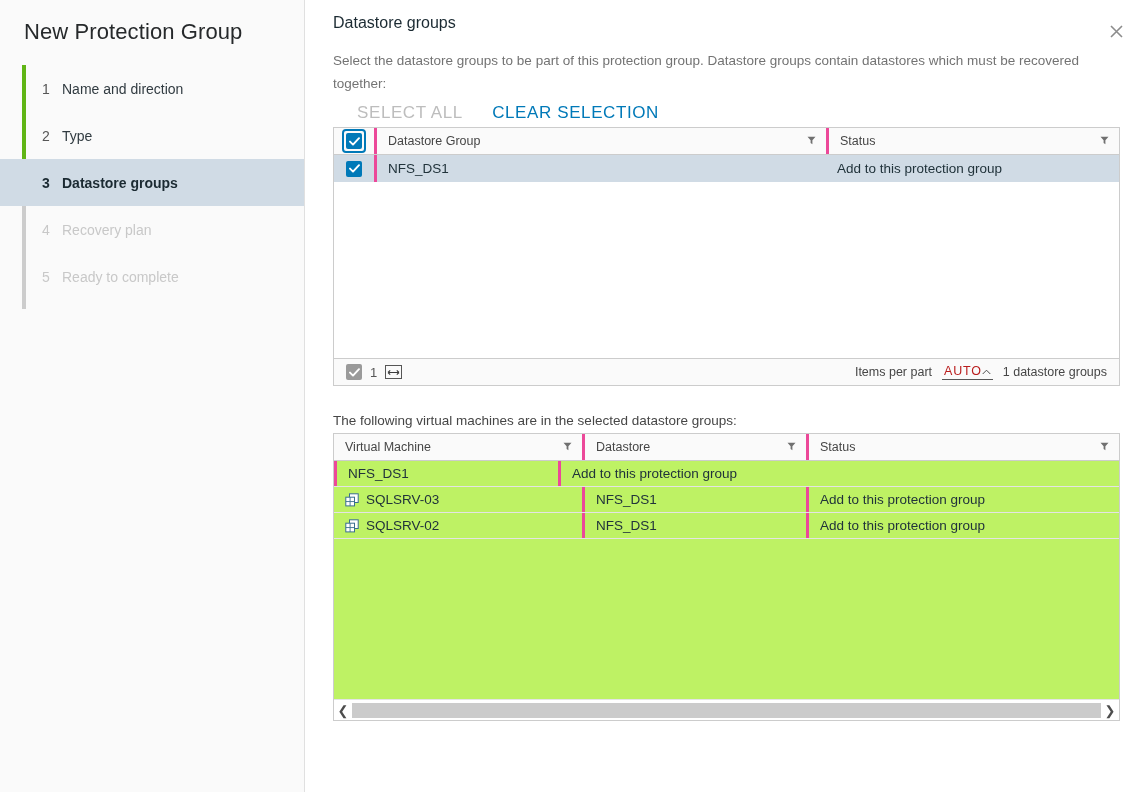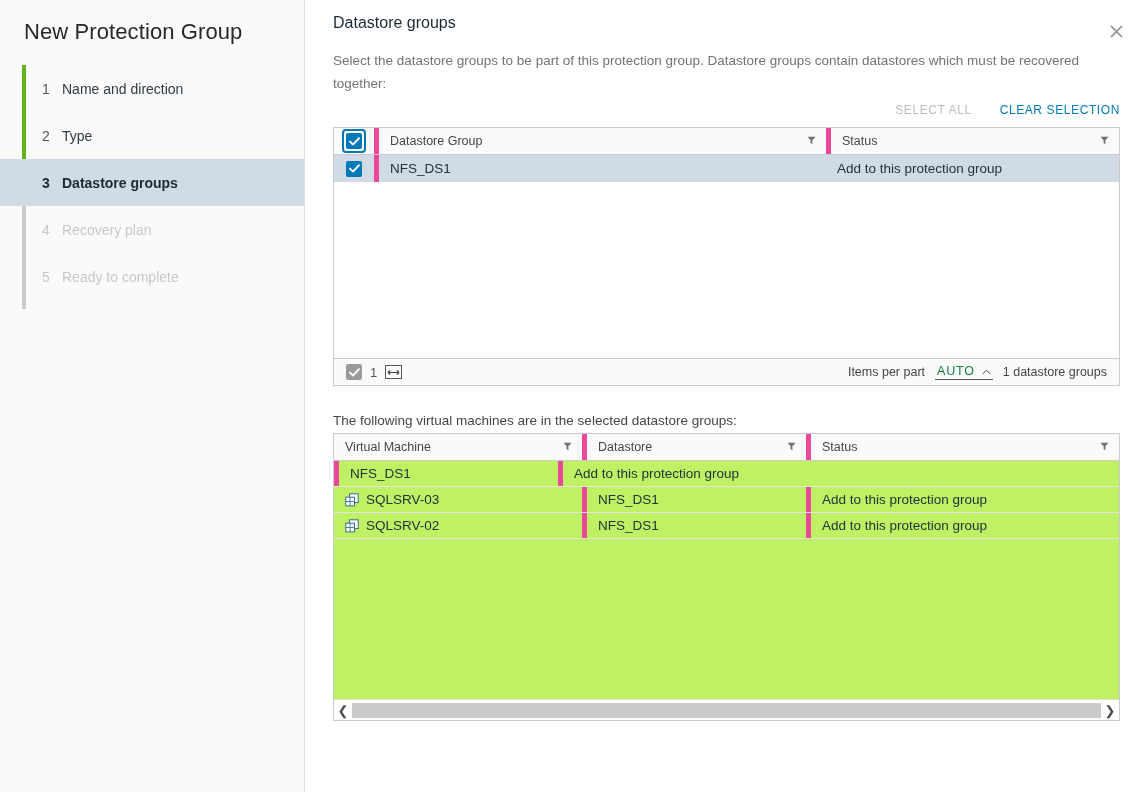--- a/index.html
+++ b/index.html
@@ -55,40 +55,40 @@
   .close-btn svg { display:block; }
   
   .content > * { }
   .panel { position: absolute; left: 28px; }
 
   .desc {
     top: 49px; width: 760px; font-size: 13.5px; color: #737373; line-height: 23px;
   }
 
   .table-actions {
-    top: 103px; width: 787px; text-align: right;
-    font-size: 12px; letter-spacing: .6px;
+    top: 103px; width: 787px; 
+    font-size: 17px; letter-spacing: .6px;
   }
   .link { display:inline-block; margin-left: 24px; cursor:pointer; }
   .link.disabled { color: #bdbdbd; cursor: default; }
   .link.enabled { color: #0079b8; }
 
   
   .grid1 {
     top: 127px; width: 787px; height: 259px;
     border: 1px solid #cccccc; background: #fff;
     display: flex; flex-direction: column;
   }
   .grid-head {
     display: flex; height: 27px; background: #fafafa;
     border-bottom: 1px solid #cccccc; align-items: center;
     font-size: 12.5px; color: #464646;
   }
   .cb-cell { width: 40px; display:flex; align-items:center; justify-content:center; position: relative; }
-  .col-sep { border-left: 5px solid #ec4899; }
+  .col-sep { border-left: 3px solid #ec4899; }
   .hcell { display:flex; align-items:center; height:100%; padding-left: 11px; position: relative; }
   .hcell .ftr { position:absolute; right: 10px; top: 50%; transform: translateY(-50%); }
   .grid-body { flex: 1 1 auto; position: relative; }
   .row {
     display: flex; height: 27px; align-items: center; font-size: 13.5px; color: #21333b;
   }
   .row.sel { background: #d0dbe5; }
   .cell { padding-left: 11px; height: 100%; display: flex; align-items: center; }
 
   .chk {
@@ -108,22 +108,22 @@
   }
   .foot-left { display:flex; align-items:center; padding-left: 12px; gap: 8px; }
   .foot-count { color: #565656; font-size: 13px; }
   .fit-icon {
     width: 17px; height: 14px; border: 1px solid #565656; display:flex;
     align-items:center; justify-content:center;
   }
   .foot-right { margin-left: auto; display:flex; align-items:center; gap: 10px; padding-right: 12px; }
   .ipp-label { color: #464646; font-size: 12.5px; }
   .ipp-select {
-    display:flex; align-items:center; gap:7px; border-bottom: 1px solid #565656;
-    padding: 0 2px 1px 2px; cursor: pointer; color: #15803d; letter-spacing: .8px; justify-content: space-between;
+    display:flex; align-items:center; border-bottom: 1px solid #565656;
+    padding: 0 2px 1px 2px; cursor: pointer; color: #b91c1c; letter-spacing: .8px; justify-content: space-between;
   }
   .total { color: #464646; font-size: 12.5px; }
 
   .vm-label { top: 413px; font-size: 13.5px; color: #464646; }
 
   .grid2 {
     top: 433px; width: 787px; height: 288px;
     border: 1px solid #cccccc; background:#bef264; display:flex; flex-direction: column;
   }
   .grid2 .grid-head { height: 27px; }

